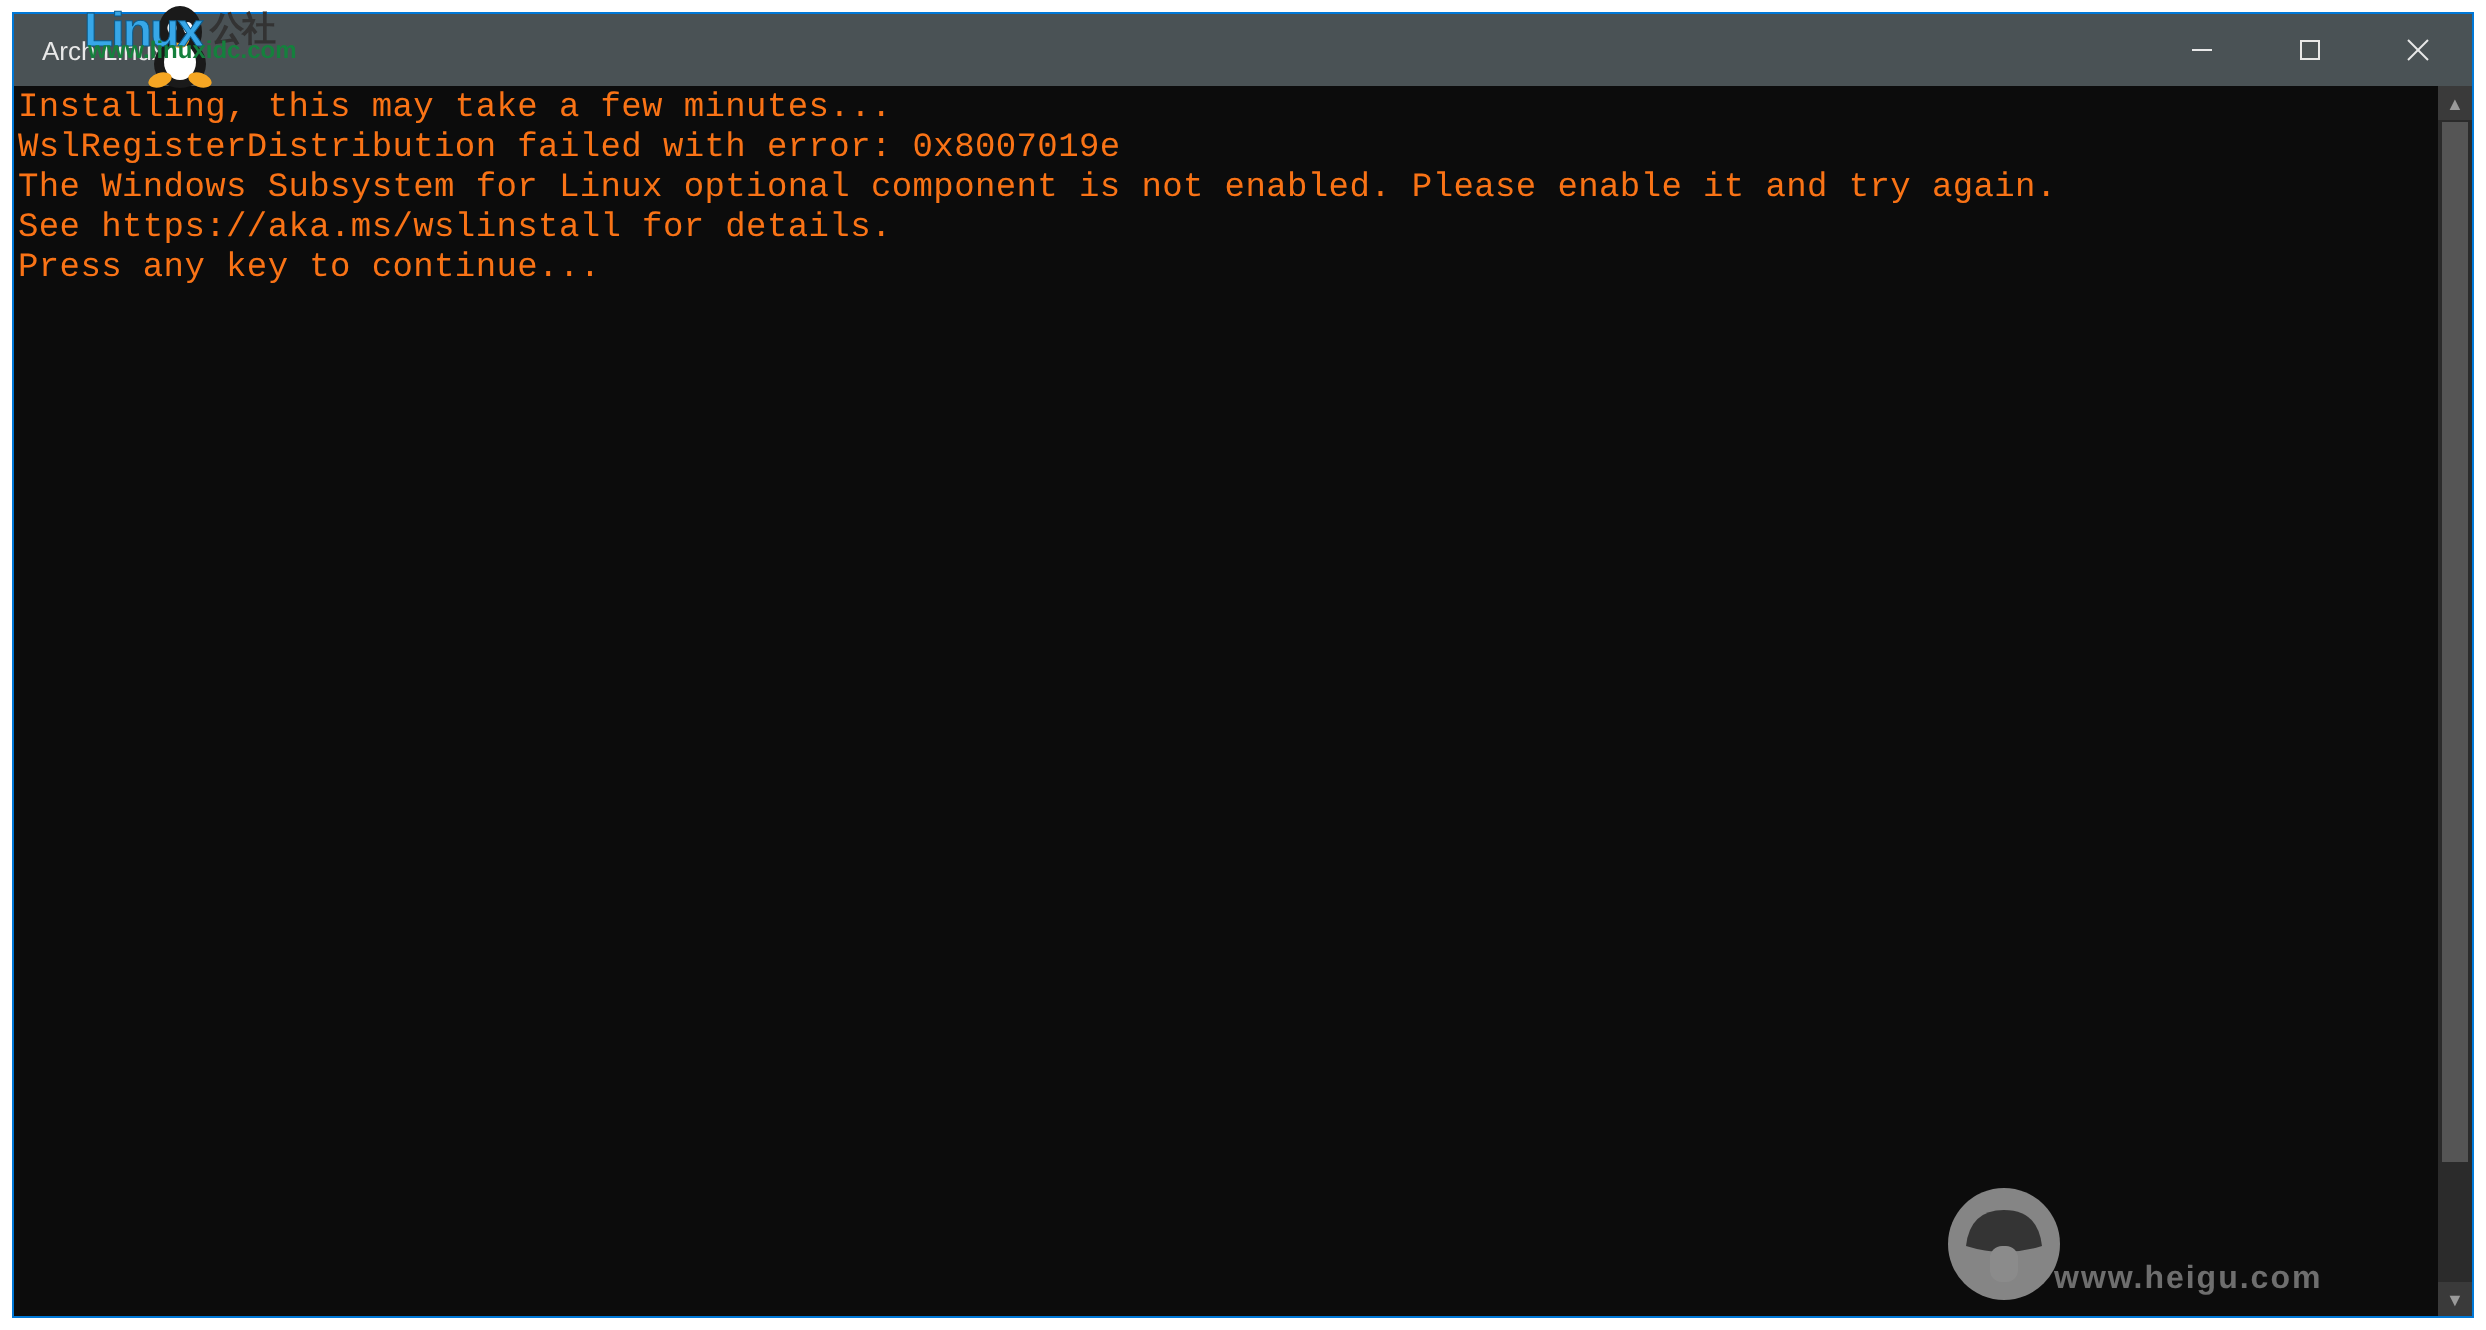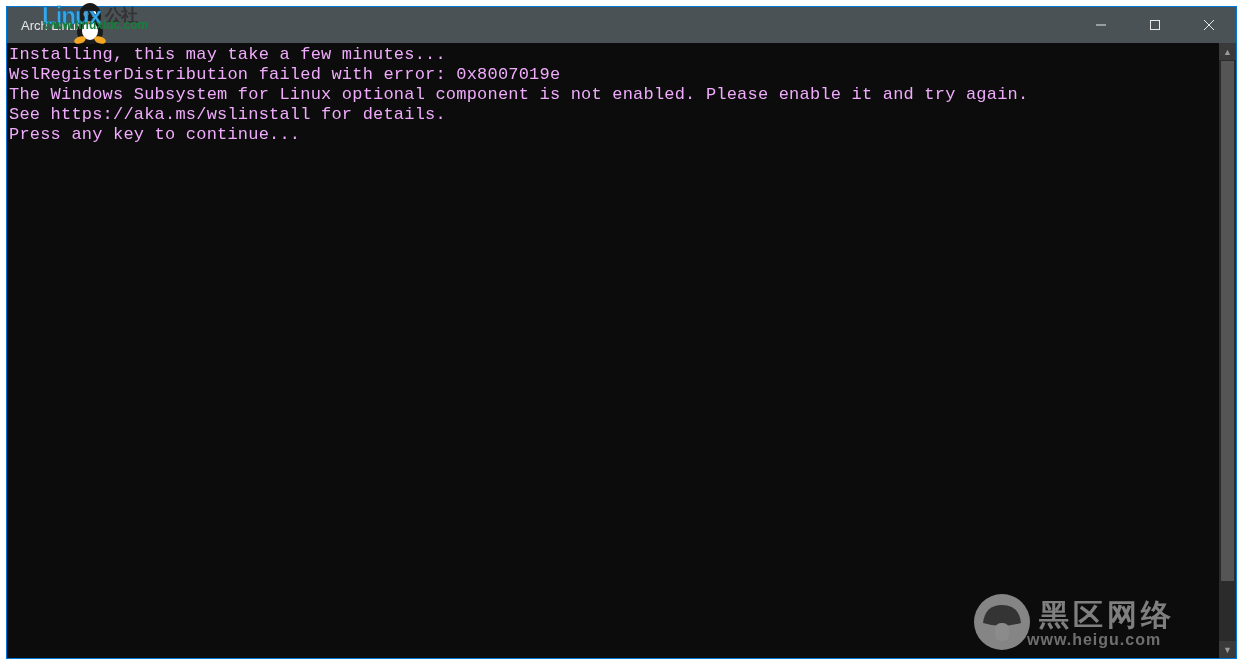--- a/index.html
+++ b/index.html
@@ -42,21 +42,21 @@
 
   .client {
     position: relative;
     flex: 1;
     display: flex;
     background: #0c0c0c;
   }
   .terminal {
     flex: 1;
     background: #0c0c0c;
-    color: #f0abfc;
+    color: #f97316;
     font-family: "NSimSun","SimSun","Courier New",monospace;
     font-size: 17px;
     line-height: 20px;
     padding: 2px 0 0 2px;
     white-space: pre;
     overflow: hidden;
     letter-spacing: 0.2px;
   }
   .scrollbar {
     width: 17px;
@@ -200,15 +200,14 @@
   </div>
   <div class="label2">www.linuxidc.com</div>
 </div>
 
 <div class="wm-br">
   <svg class="mush" viewBox="0 0 58 58">
     <circle cx="29" cy="29" r="28" fill="#e8e8e8"></circle>
     <path d="M10 30 Q12 12 29 12 Q46 12 48 30 Q29 36 10 30 Z" fill="#555"></path>
     <rect x="22" y="30" width="14" height="18" rx="6" fill="#f4f4f4"></rect>
   </svg>
-  <div class="t1">黑区网络</div>
   <div class="t2">www.heigu.com</div>
 </div>
 
 </body></html>

